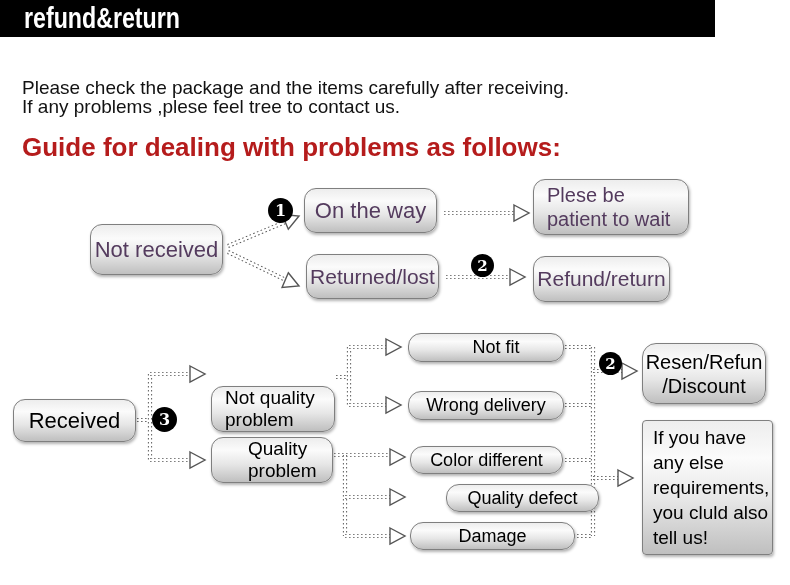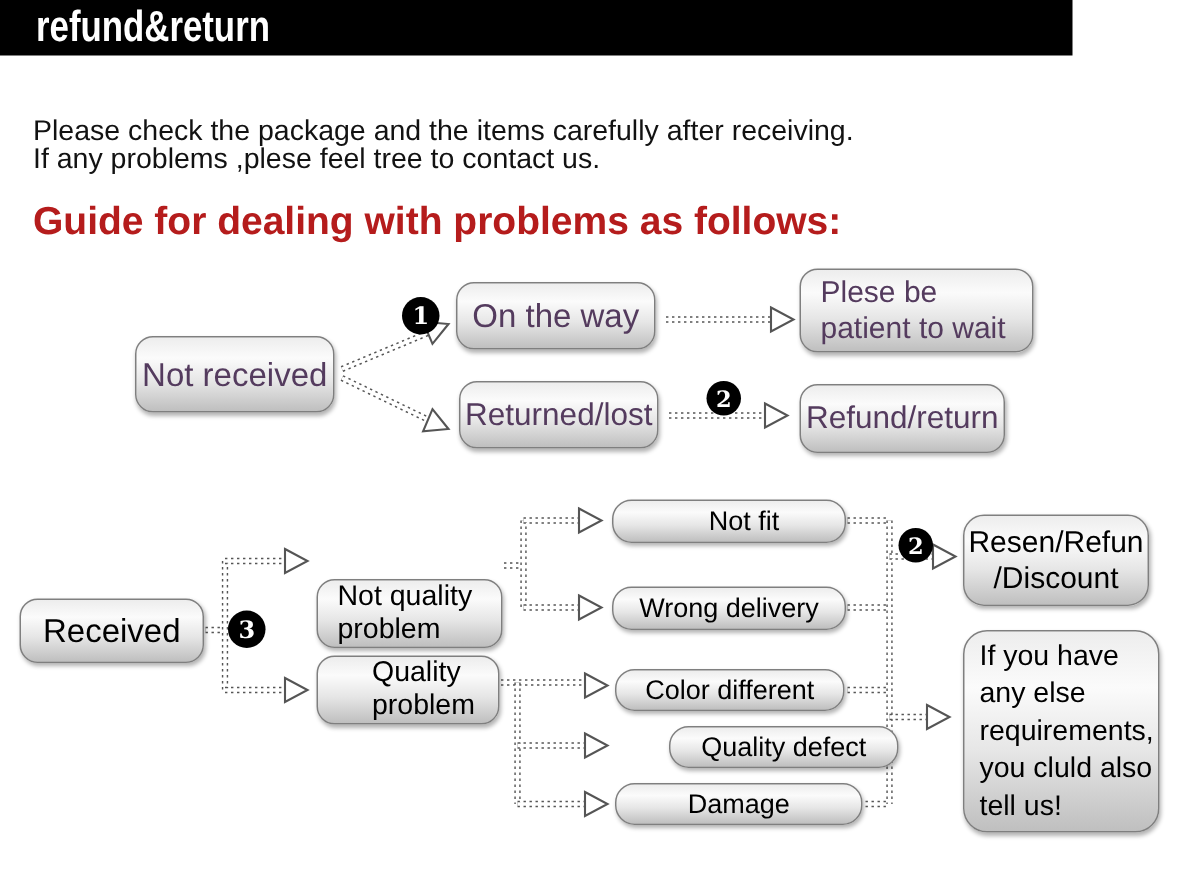--- a/index.html
+++ b/index.html
@@ -37,21 +37,21 @@
   .b-received{left:13px;top:399px;width:123px;height:43px;font-size:22px;}
   .b-notquality{left:211px;top:353px;width:124px;height:46px;font-size:19px;line-height:22px;margin-top:33px;}
   .b-quality{left:211px;top:437px;width:122px;height:46px;font-size:19px;line-height:22px;padding-left:36px;}
   .b-notfit{left:408px;top:333px;width:156px;height:29px;font-size:18px;border-radius:13px;padding-left:20px;}
   .b-wrong{left:408px;top:391px;width:156px;height:29px;font-size:18px;border-radius:13px;}
   .b-colordiff{left:410px;top:446px;width:153px;height:28px;font-size:18px;border-radius:13px;}
   .b-qualitydefect{left:410px;top:484px;width:153px;height:28px;font-size:18px;border-radius:13px;margin-left:36px;}
   .b-damage{left:410px;top:522px;width:165px;height:28px;font-size:18px;border-radius:13px;}
   .b-resen{left:642px;top:343px;width:124px;height:61px;font-size:20px;line-height:24px;border-radius:14px;}
   .b-else{left:642px;top:420px;width:131px;height:135px;font-size:19px;line-height:25px;
-          border-radius:16px;padding-left:10px;}
+          border-radius:4px;padding-left:10px;}
 
   
   .badge{position:absolute;background:#000;color:#fff;border-radius:50%;
          display:flex;align-items:center;justify-content:center;
          font-weight:bold;font-family:"DejaVu Serif",serif;}
   .bd25{width:25px;height:25px;font-size:16px;}
   .bd23{width:23px;height:23px;font-size:15px;}
   .badge-1{left:268px;top:198px;}
   .badge-2a{left:471px;top:254px;}
   .badge-3{left:152px;top:407px;}

